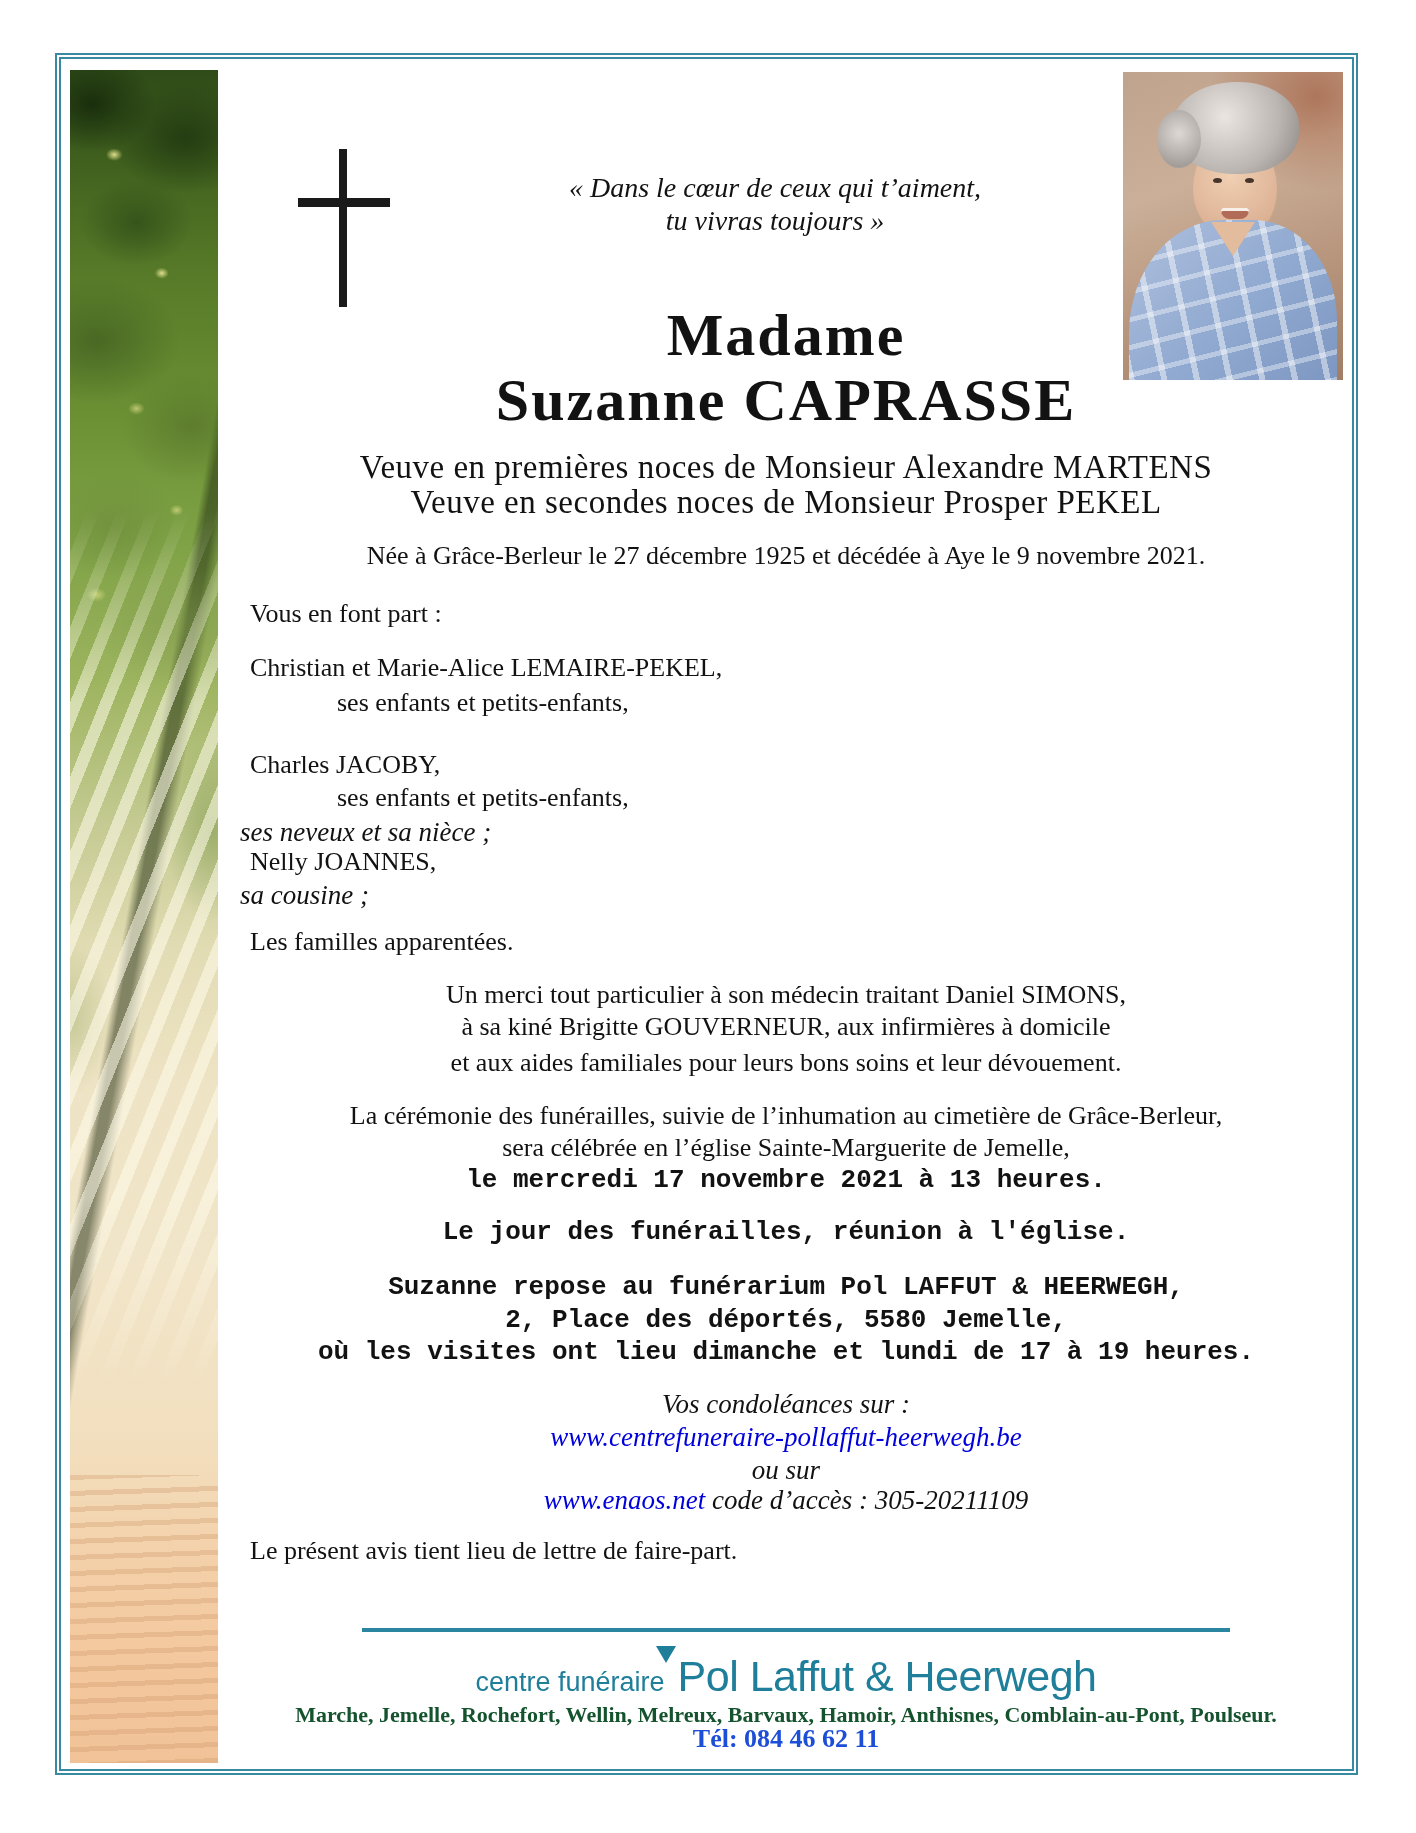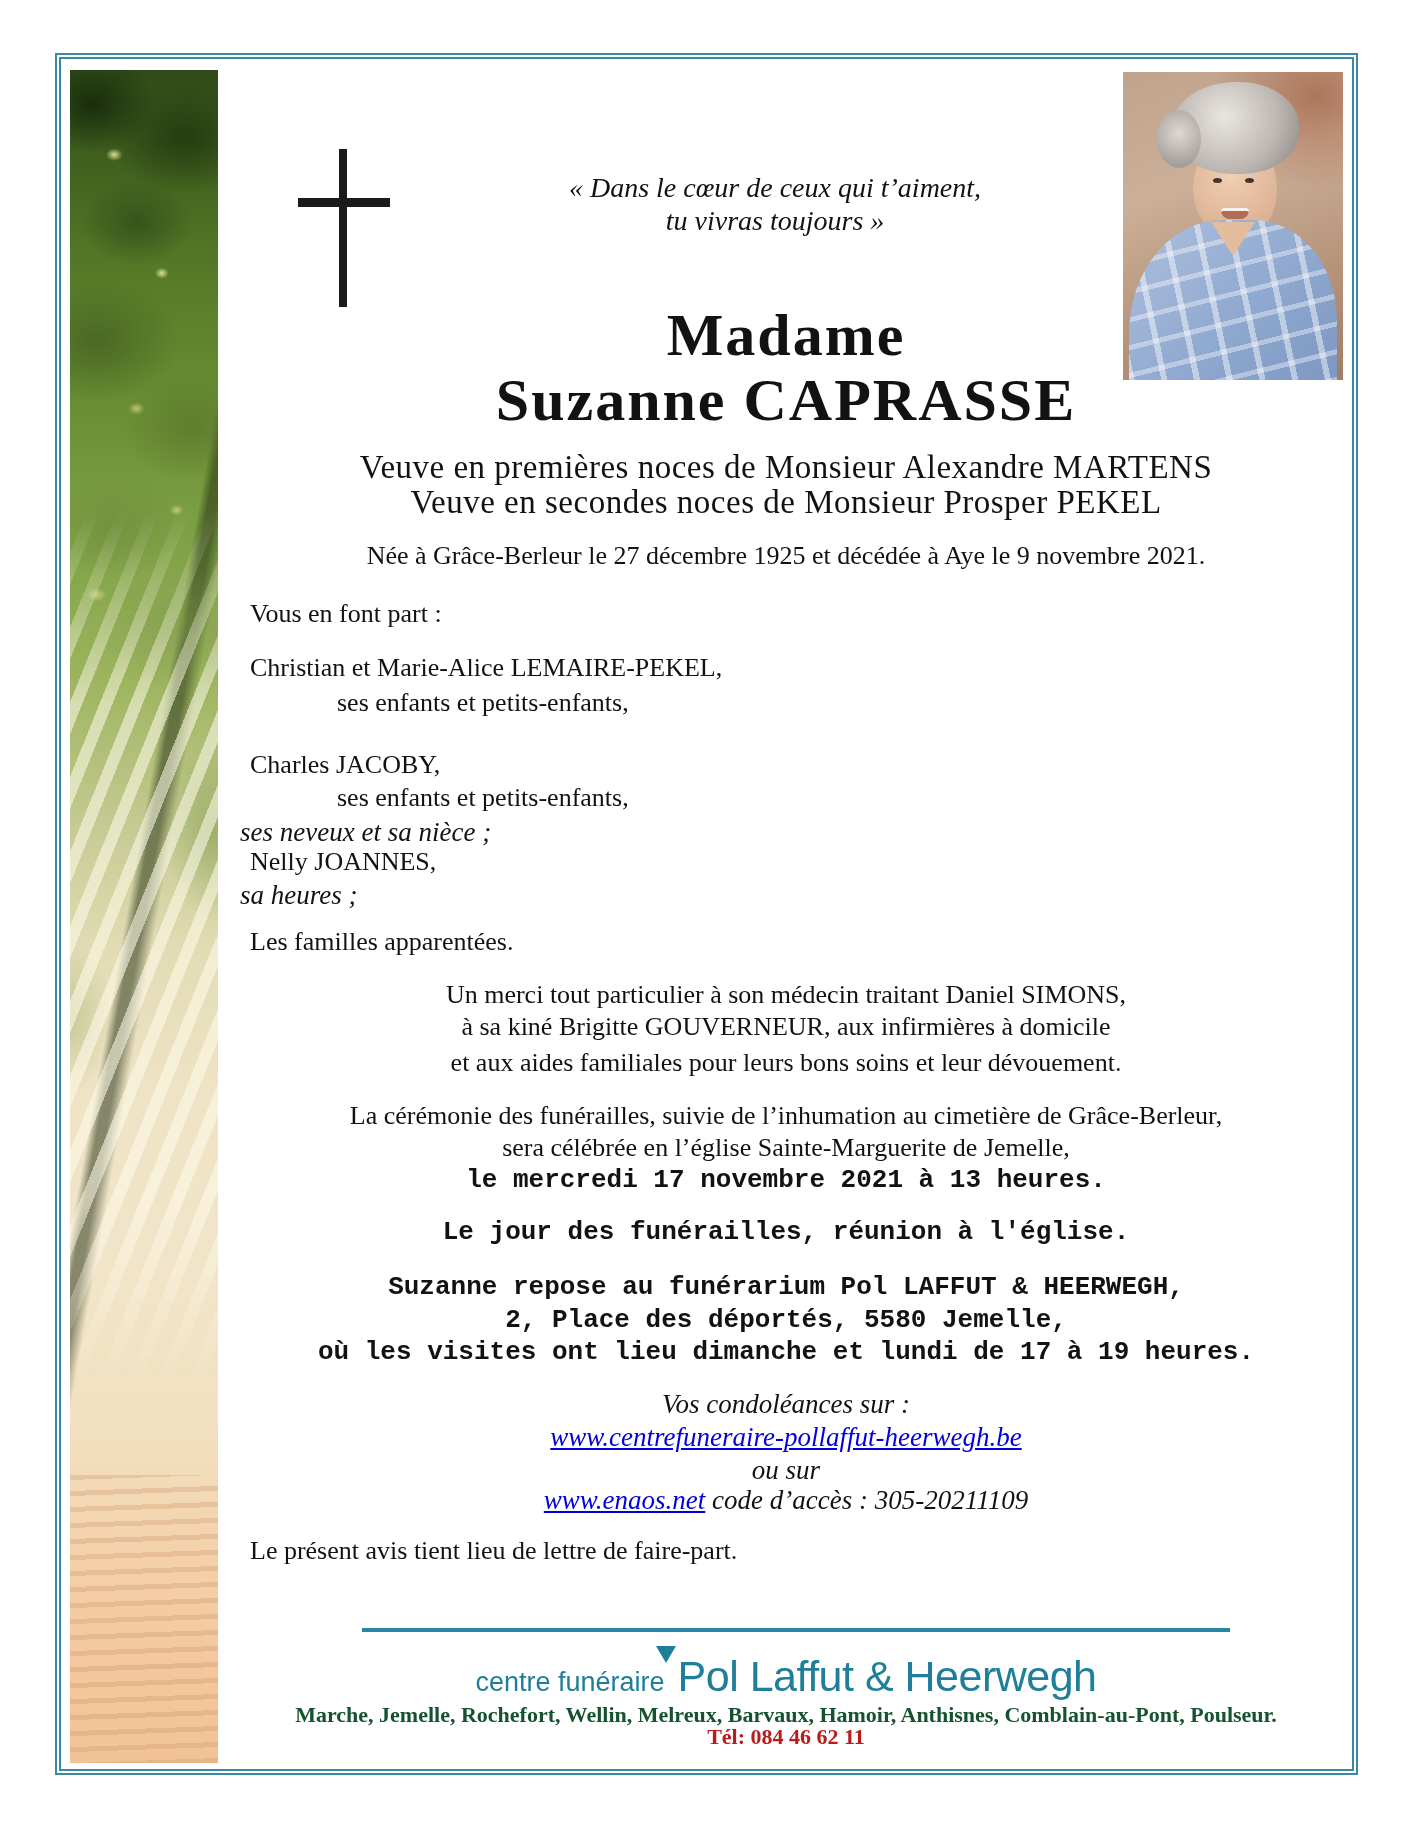--- a/index.html
+++ b/index.html
@@ -88,34 +88,34 @@
   .lft { left:250px; }
   .ind { left:337px; }
   .rgt { left:240px; width:1068px; text-align:left; }
   .s26 { font-size:26px; }
   .s27 { font-size:27px; }
   .s28 { font-size:28px; }
   .s33 { font-size:33px; letter-spacing:.5px; }
   .s60 { font-size:60px; font-weight:bold; letter-spacing:2px; }
   .b { font-weight:bold;font-family:Liberation Mono, monospace; }
   .i { font-style:italic; }
-  .link { color:#0000dd; text-decoration:underline; cursor:pointer; }
+  .link { color:#0000dd; cursor:pointer; }
 
   
   .rule { position:absolute; left:362px; top:1628px; width:868px; height:4px; background:#2a85a0; }
   .tri { position:absolute; left:656px; top:1646px; width:0; height:0;
     border-left:10px solid transparent; border-right:10px solid transparent;
     border-top:17px solid #1f7e99; }
   .logo-line { position:absolute; left:230px; top:1655px; width:1112px;
     display:flex; justify-content:center; align-items:baseline; gap:13px;
     font-family:"Liberation Sans","DejaVu Sans",sans-serif; color:#1f7e99; line-height:1; }
   .brand-prefix { font-size:27px; }
   .brand-name { font-size:43px; font-weight:normal; letter-spacing:-.5px; }
   .towns { top:1704px; font-size:22px; font-weight:bold; color:#14532d; }
-  .phone { top:1726px; font-size:22px; font-weight:bold; color:#b91c1c; }
+  .phone { top:1726px; font-size:26px; font-weight:bold; color:#1d4ed8; }
 </style>
 </head>
 <body>
 
 <div class="page">
 
   <div class="frame"></div>
 
   <div class="side-photo">
     <div class="side-rays"></div>
@@ -147,21 +147,21 @@
   <div class="ln ctr s33" style="top:486px">Veuve en secondes noces de Monsieur Prosper PEKEL</div>
   <div class="ln ctr s26" style="top:543px">Née à Grâce-Berleur le 27 décembre 1925 et décédée à Aye le 9 novembre 2021.</div>
 
   <div class="ln lft s26" style="top:601px">Vous en font part :</div>
   <div class="ln lft s26" style="top:655px">Christian et Marie-Alice LEMAIRE-PEKEL,</div>
   <div class="ln ind s26" style="top:690px">ses enfants et petits-enfants,</div>
   <div class="ln lft s26" style="top:752px">Charles JACOBY,</div>
   <div class="ln ind s26" style="top:785px">ses enfants et petits-enfants,</div>
   <div class="ln rgt i s27" style="top:819px">ses neveux et sa nièce ;</div>
   <div class="ln lft s26" style="top:849px">Nelly JOANNES,</div>
-  <div class="ln rgt i s27" style="top:882px">sa heures ;</div>
+  <div class="ln rgt i s27" style="top:882px">sa cousine ;</div>
   <div class="ln lft s26" style="top:929px">Les familles apparentées.</div>
 
   <div class="ln ctr s26" style="top:982px">Un merci tout particulier à son médecin traitant Daniel SIMONS,</div>
   <div class="ln ctr s26" style="top:1014px">à sa kiné Brigitte GOUVERNEUR, aux infirmières à domicile</div>
   <div class="ln ctr s26" style="top:1050px">et aux aides familiales pour leurs bons soins et leur dévouement.</div>
 
   <div class="ln ctr s26" style="top:1103px">La cérémonie des funérailles, suivie de l’inhumation au cimetière de Grâce-Berleur,</div>
   <div class="ln ctr s26" style="top:1135px">sera célébrée en l’église Sainte-Marguerite de Jemelle,</div>
   <div class="ln ctr s26 b" style="top:1167px">le mercredi 17 novembre 2021 à 13 heures.</div>
   <div class="ln ctr s26 b" style="top:1219px">Le jour des funérailles, réunion à l'église.</div>

